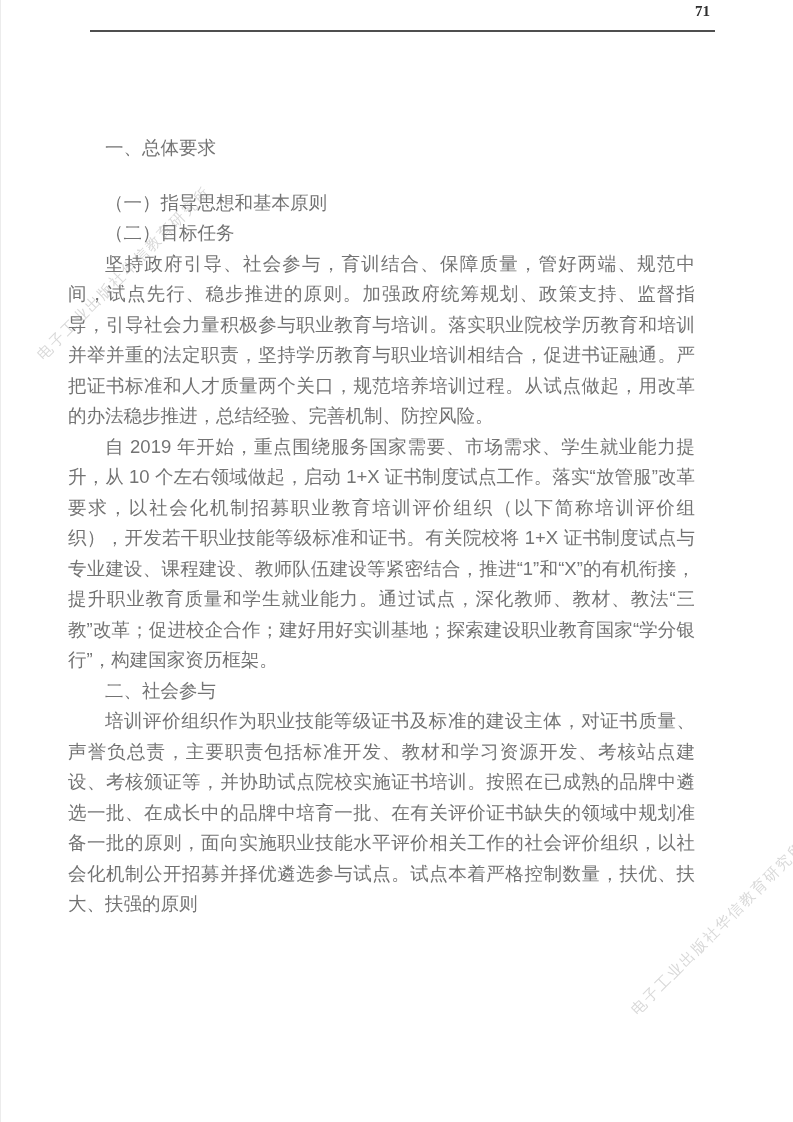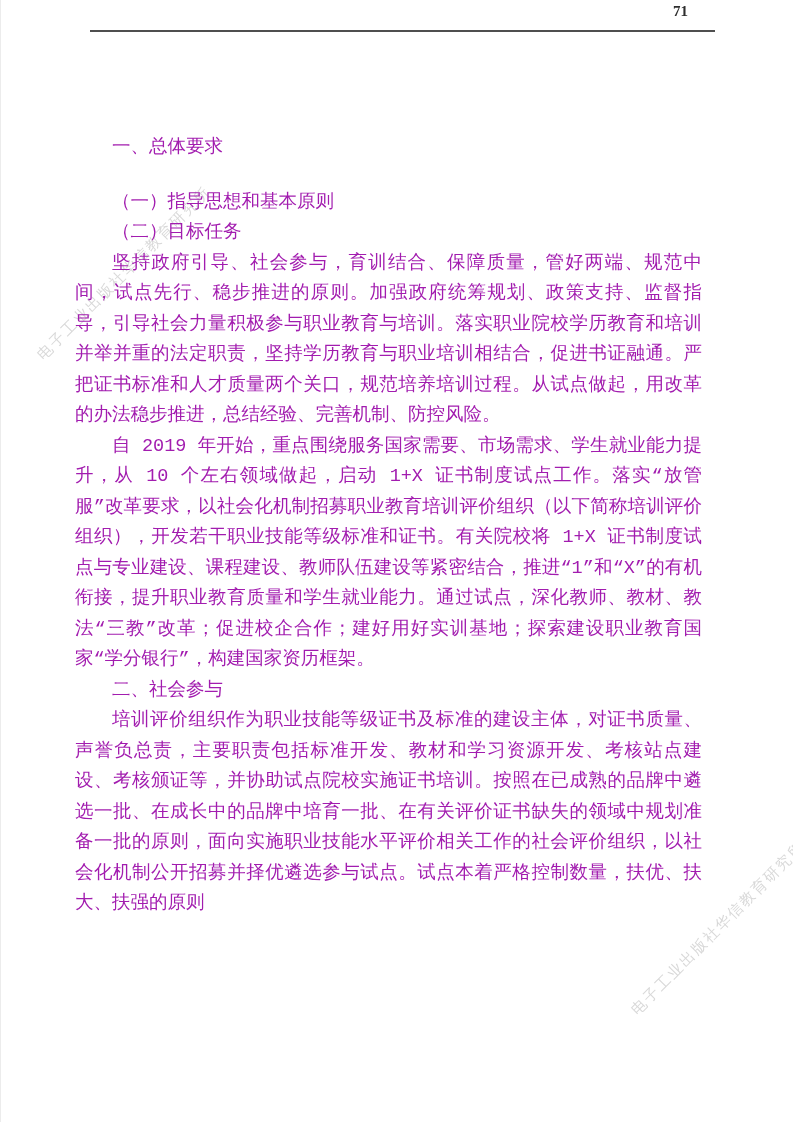--- a/index.html
+++ b/index.html
@@ -19,21 +19,21 @@
     position: absolute;
     left: 0;
     top: 0;
     width: 1px;
     height: 100%;
     background: #ececec;
   }
   .page-number {
     position: absolute;
     top: 3px;
-    left: 673px;
+    left: 695px;
     font-family: "Liberation Serif", serif;
     font-weight: bold;
     font-size: 15px;
     color: #2e2e2e;
     z-index: 2;
   }
   .header-rule {
     position: absolute;
     left: 90px;
     top: 30px;
@@ -50,29 +50,28 @@
     white-space: nowrap;
     transform: rotate(-45deg);
     transform-origin: 0 50%;
     z-index: 0;
     pointer-events: none;
   }
   .wm1 { left: 40px;  top: 348px; }
   .wm2 { left: 634px; top: 1003px; }
   .doc {
     position: absolute;
-    left: 75px;
+    left: 68px;
     top: 133px;
     width: 627px;
     font-size: 18.5px;
     line-height: 30.5px;
-    color: #a21caf;
+    color: #737373;
     text-align: justify;
     z-index: 1;
-    font-family: Liberation Mono, monospace;
   }
   .block {
     margin: 0;
     text-indent: 2em;
   }
   .space-before {
     margin-top: 24px;
   }
 </style>
 </head>

